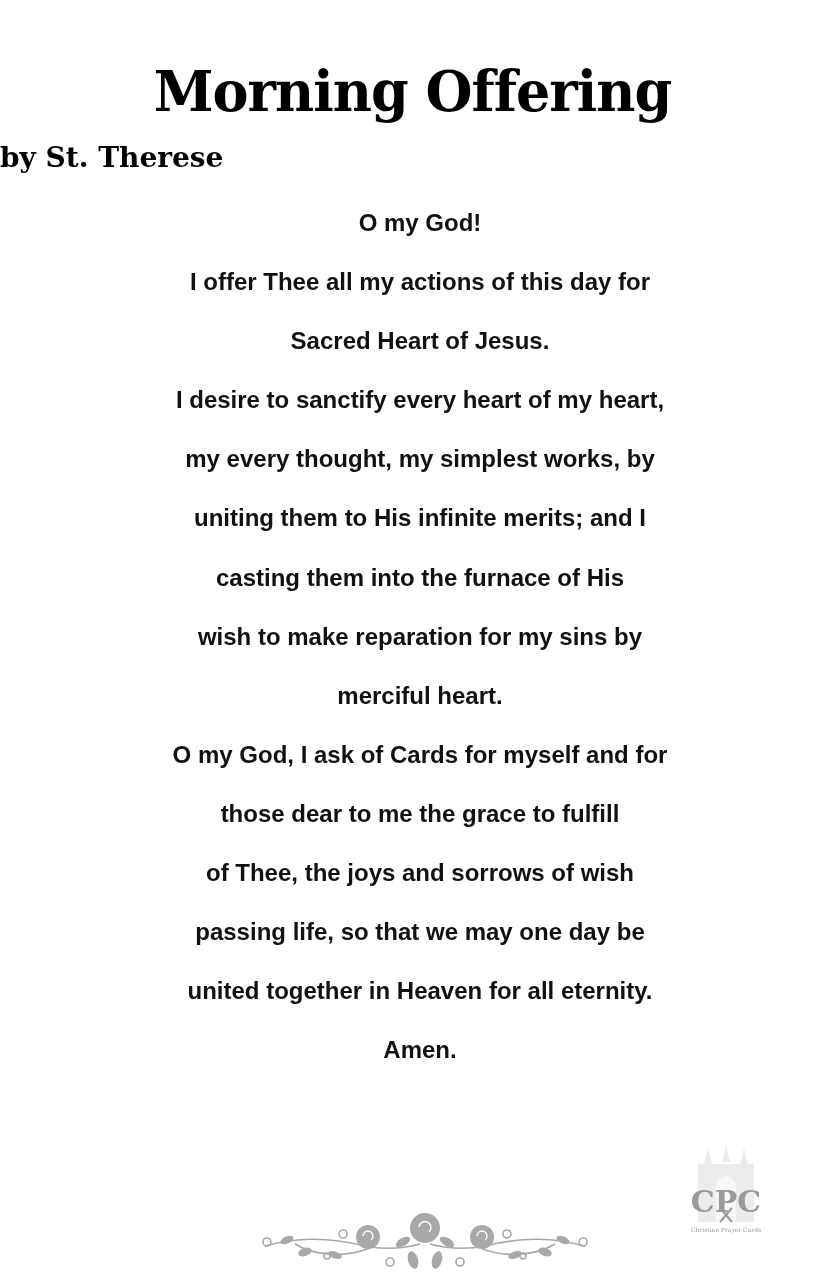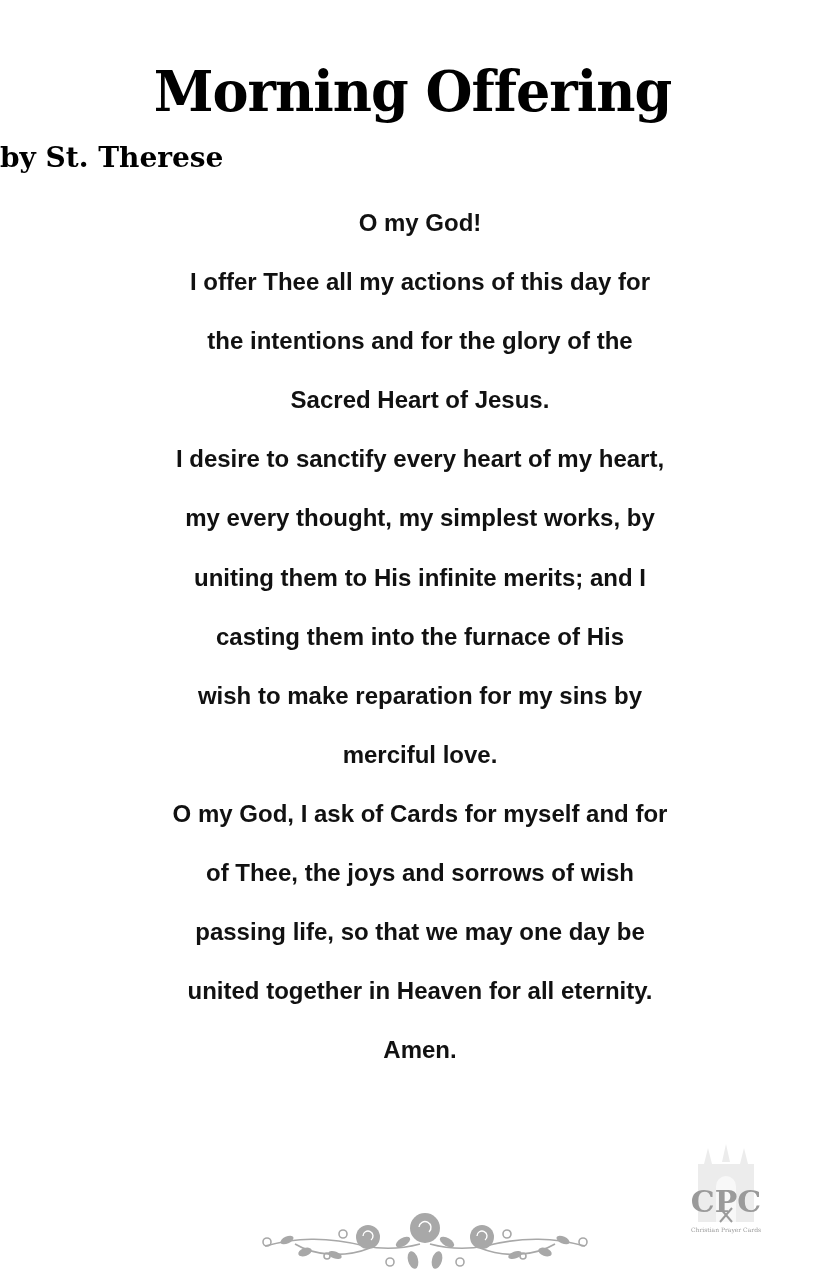--- a/index.html
+++ b/index.html
@@ -85,29 +85,29 @@
 </head>
 <body>
 
 <div class="page">
   <div class="title">Morning Offering</div>
   <div class="subtitle">by St. Therese</div>
 
   <div class="prayer">
     <span class="line">O my God!</span>
     <span class="line"> I offer Thee all my actions of this day for</span>
-    <span class="line">the intentions and for the glory of the</span>
     <span class="line">Sacred Heart of Jesus.</span>
     <span class="line">I desire to sanctify every heart of my heart,</span>
     <span class="line">my every thought, my simplest works, by</span>
     <span class="line">uniting them to His infinite merits; and I</span>
     <span class="line">casting them into the furnace of His</span>
     <span class="line">wish to make reparation for my sins by</span>
-    <span class="line">merciful love.</span>
+    <span class="line">merciful heart.</span>
     <span class="line">O my God, I ask of Cards for myself and for</span>
+    <span class="line">those dear to me the grace to fulfill</span>
     <span class="line">of Thee, the joys and sorrows of wish</span>
     <span class="line">passing life, so that we may one day be</span>
     <span class="line">united together in Heaven for all eternity.</span>
     <span class="line">Amen.</span>
   </div>
 
   <svg class="ornament" viewBox="0 0 340 72">
     <g fill="none" stroke="#a8a8a8" stroke-width="1.6">
       <path d="M10 46 C40 38, 70 36, 110 46 C130 50, 150 48, 165 44"></path>
       <path d="M330 46 C300 38, 270 36, 230 46 C210 50, 190 48, 175 44"></path>

